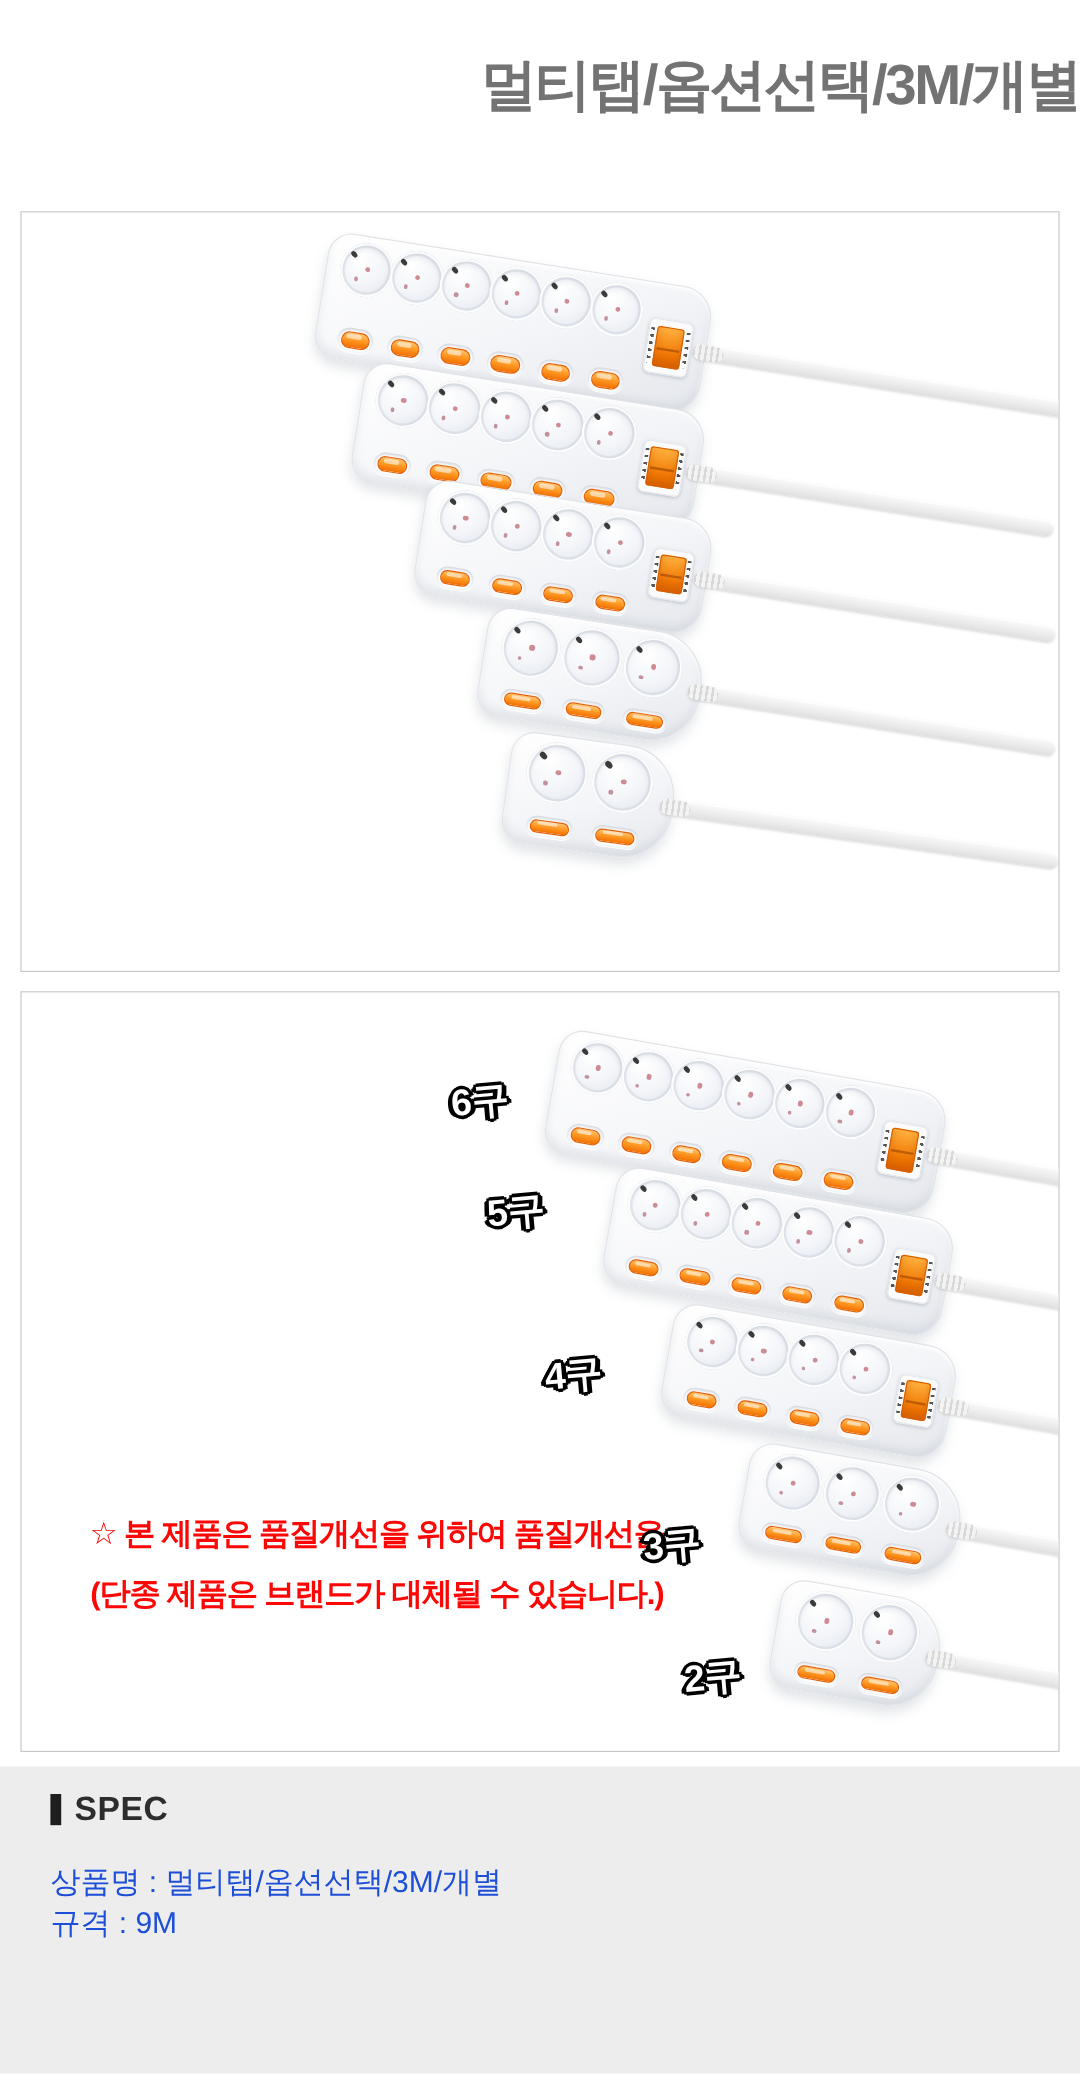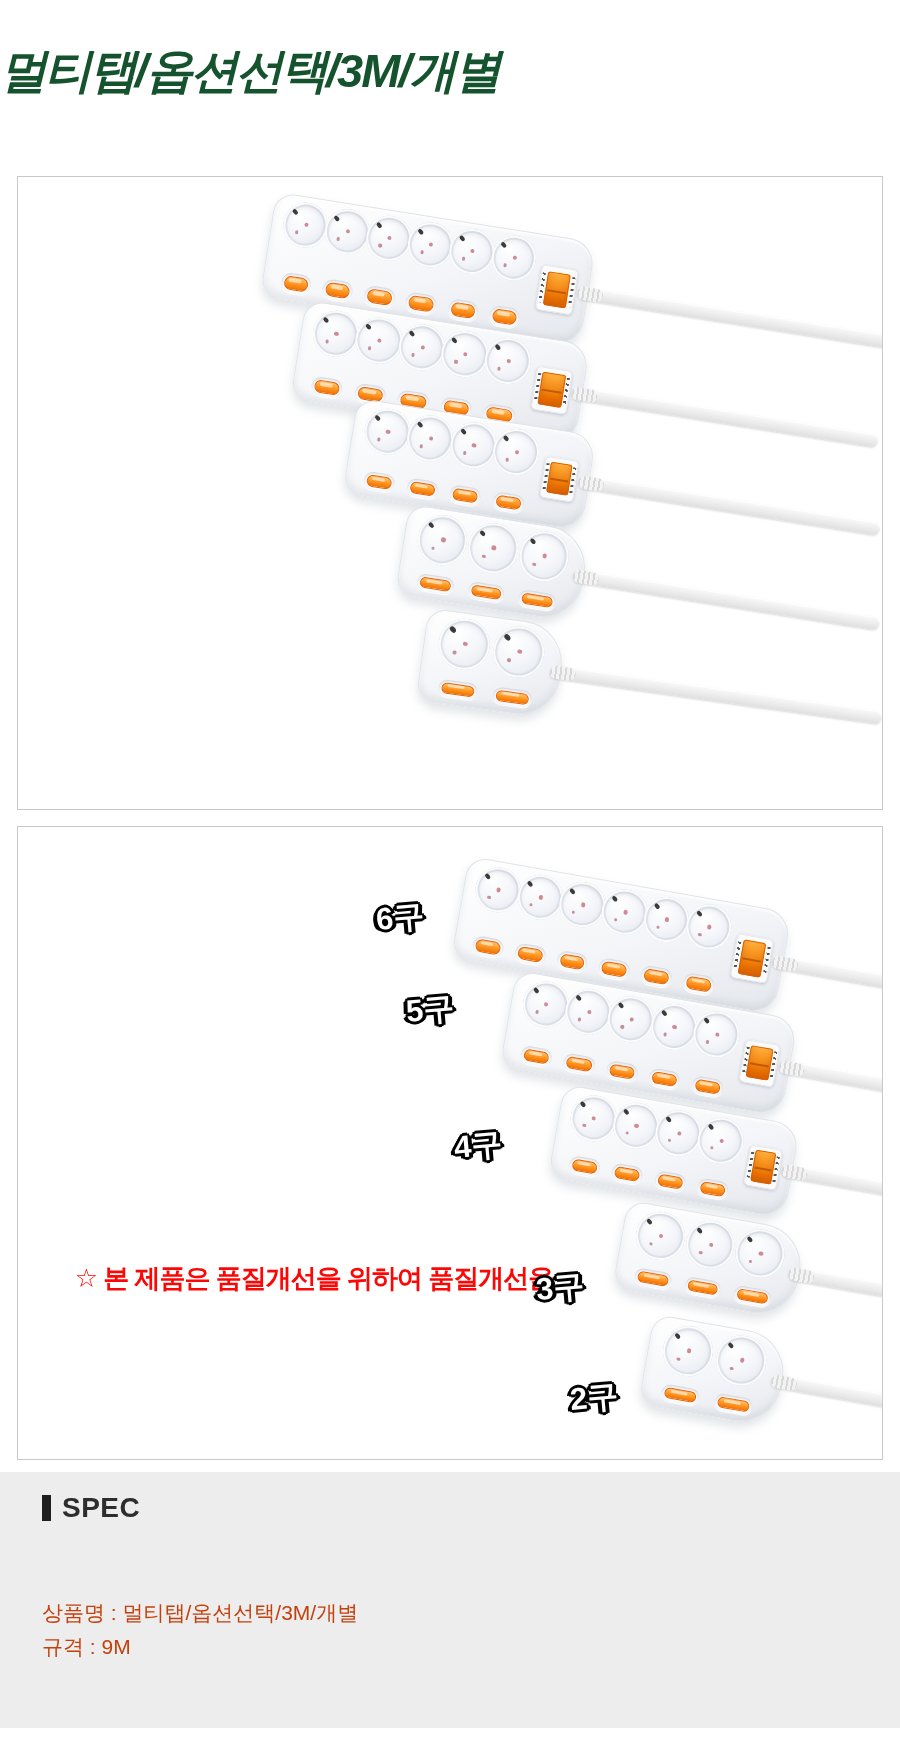--- a/index.html
+++ b/index.html
@@ -1,20 +1,20 @@
 <!DOCTYPE html>
 <html style="--accent: #ff9b25; --notice: #fb0806; --spec-bg: #ededed; --box-border: #c9c9c9;"><head>
 <meta charset="utf-8">
 <style>
   html,body{margin:0;padding:0;background:#fff;}
   .canvas{position:relative;width:900px;height:1746px;background:#fff;overflow:hidden;
           font-family:"Liberation Sans","DejaVu Sans",sans-serif;}
   
-  .title{position:absolute;top:40px;left:0;width:100%;text-align:left;
-         font-size:47px;font-weight:800;letter-spacing:-2px;color:#14532d;font-style:italic;}
+  .title{position:absolute;top:40px;left:0;width:100%;text-align:right;
+         font-size:47px;font-weight:800;letter-spacing:-2px;color:#737373;}
   .subtitle{position:absolute;top:113px;left:0;width:100%;text-align:center;
             font-size:19px;font-weight:600;color:#3d3d3d;}
   
   .photo-box{position:absolute;left:17px;width:864px;height:632px;background:#fff;
              border:1px solid var(--box-border,#c9c9c9);overflow:hidden;}
   #box1{top:176px;} #box2{top:826px;}
   
   .strip{position:absolute;transform-origin:left center;
          background:linear-gradient(155deg,#ffffff 0%,#f4f5f8 55%,#e4e7ec 100%);
          border:1px solid #e0e3e8;
@@ -63,21 +63,21 @@
   
   .notice{position:absolute;left:6px;top:426px;width:580px;text-align:center;
           color:var(--notice,#fb0806);font-weight:800;font-size:26px;line-height:50px;
           white-space:nowrap;letter-spacing:-1px;}
   
   .spec{position:absolute;top:1472px;left:0;width:900px;height:256px;
         background:var(--spec-bg,#ededed);}
   .spec-head{position:absolute;left:42px;top:20px;display:flex;align-items:center;gap:11px;
              font-size:28px;font-weight:700;color:#2d2d2d;letter-spacing:.5px;}
   .spec-bar{width:9px;height:26px;background:#1e1e1e;}
-  .spec-rows{position:absolute;left:42px;top:80px;font-size:21px;line-height:34px;color:#c2410c;margin-top:44px;}
+  .spec-rows{position:absolute;left:42px;top:80px;font-size:25px;line-height:34px;color:#1d4ed8;}
 </style>
 </head>
 <body>
 
 <div class="canvas">
   <div class="title">멀티탭/옵션선택/3M/개별</div>
 
   <div class="photo-box" id="box1">
       <div class="strip" style="left: 250px; top: 14px; width: 322px; height: 104px; transform: rotate(9deg); border-radius: 20px 26px 26px 20px;">
         <div class="cord" style="left: 312px; top: 45px; width: 330px;">
@@ -485,20 +485,21 @@
               <div class="pin2"></div>
             </div>
             <div class="pillwrap" style="width: 38.88px; height: 17.1px; box-sizing: border-box;">
               <div class="pill"></div>
             </div>
           </div>
         </div>
       </div>
       <div class="notice" id="notice">
         <div>☆ 본 제품은 품질개선을 위하여 품질개선을</div>
+        <div>(단종 제품은 브랜드가 대체될 수 있습니다.)</div>
       </div>
   <div class="gu-label" style="left: 358px; top: 70px;">6구</div>
       <div class="gu-label" style="left: 388px; top: 162px;">5구</div>
       <div class="gu-label" style="left: 436px; top: 298px;">4구</div>
       <div class="gu-label" style="left: 518px; top: 440px;">3구</div>
       <div class="gu-label" style="left: 552px; top: 550px;">2구</div>
     </div>
 
   <div class="spec">
     <div class="spec-head">

